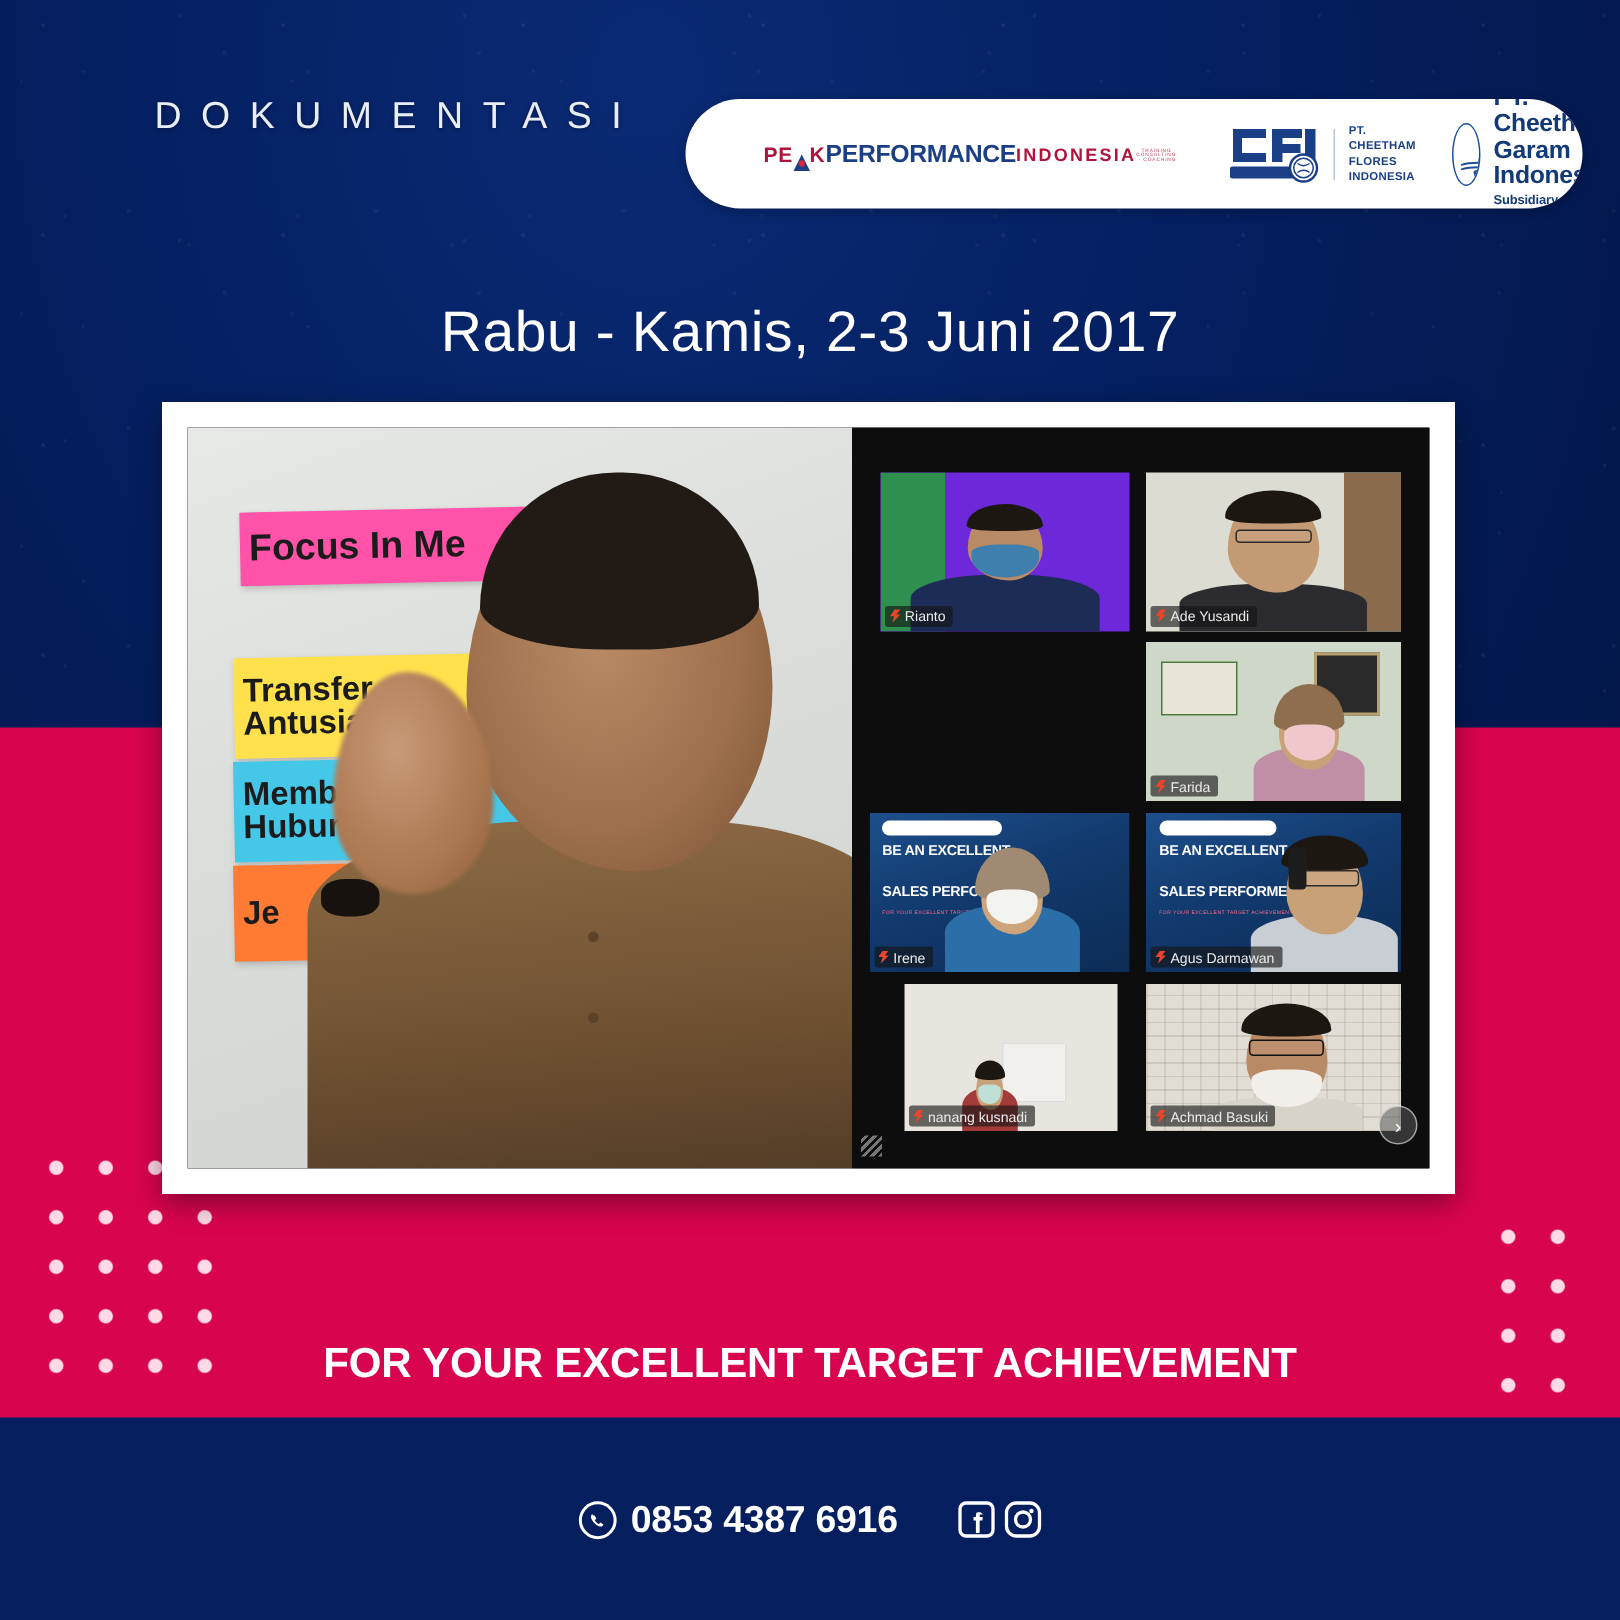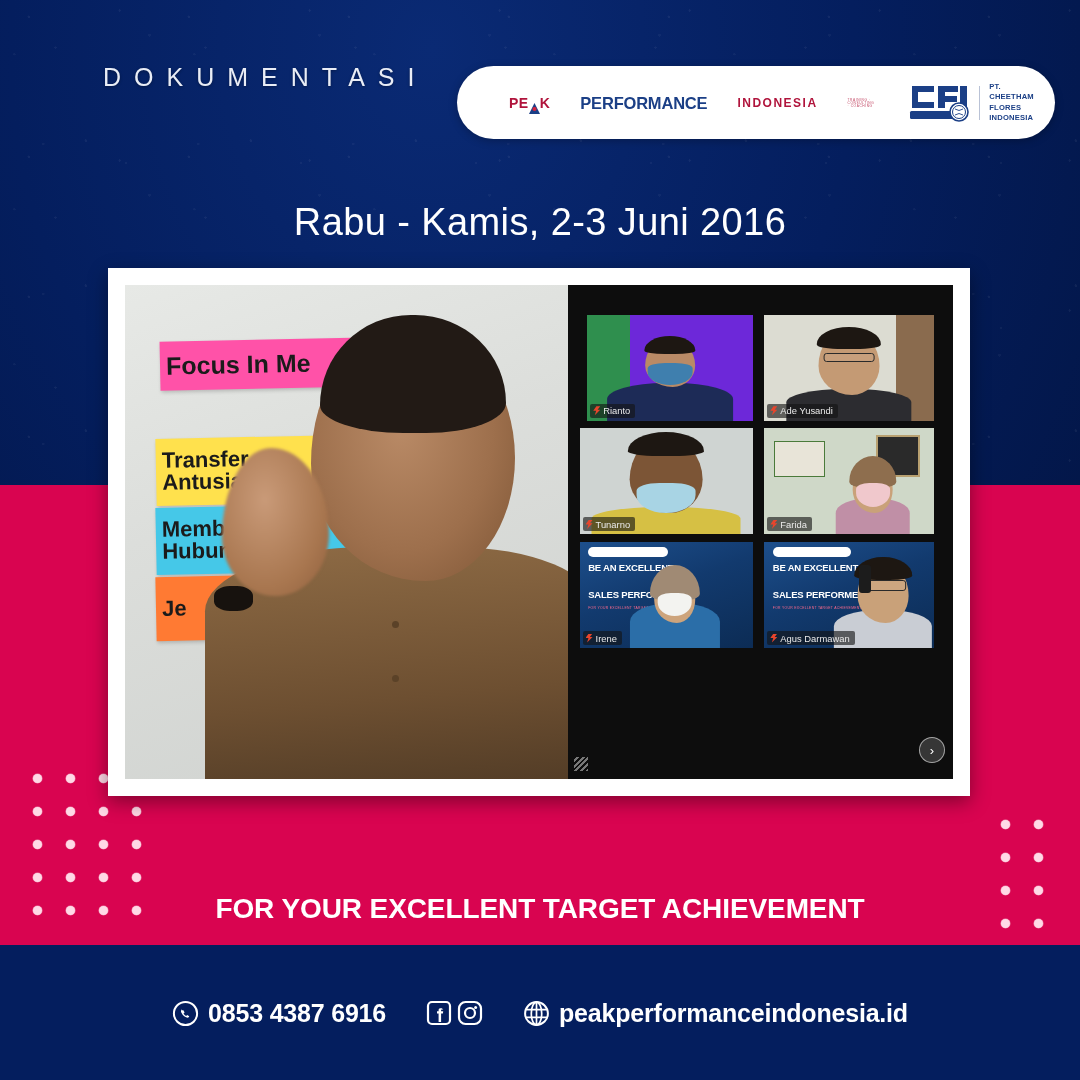--- a/index.html
+++ b/index.html
@@ -49,21 +49,21 @@
   #logo-bar {
     position:absolute; left:457px; top:66px; width:598px; height:73px;
     background:#fff; border-radius:37px;
     display:flex; align-items:center; justify-content:flex-start;
     box-shadow:0 2px 8px rgba(0,0,0,.25);
     overflow:hidden;
   }
   .logo-cell { display:flex; align-items:center; height:100%; }
 
   
-  .ppi { padding:0 16px 0 52px; text-align:left; line-height:1;gap:30px; }
+  .ppi { padding:0 16px 0 52px; text-align:right; line-height:1; }
   .ppi .l1 { font-size:14px; font-weight:bold; color:#b0143c; letter-spacing:.5px; }
   .ppi .l2 { font-size:16.5px; font-weight:bold; color:#1b3f86; letter-spacing:-.2px; margin-top:1px;}
   .ppi .l3 { font-size:12px; font-weight:bold; color:#b0143c; letter-spacing:1.5px; margin-top:1px;}
   .ppi .l4 { font-size:3.2px; color:#c0415f; letter-spacing:.6px; margin-top:2px; }
   .ppi .peakwrap { display:inline-flex; align-items:center; }
   .ppi .peak-a { position:relative; display:inline-block; width:11px; }
   .ppi .peak-a svg { position:absolute; left:-1px; top:-1px; }
 
   
   .cfi { padding:0 10px 0 18px; display:flex; align-items:center; gap:9px; }
@@ -297,21 +297,21 @@
           <path d="M5 30 q9 -3 28 0" fill="none" stroke="#1b4f9c" stroke-width="1.2"></path>
         </svg>
       </div>
       <div>
         <div class="cgi-t1">PT. Cheetham Garam Indonesia</div>
         <div class="cgi-t2">Subsidiary Cheetham Salt Ltd - Australia</div>
       </div>
     </div>
   </div>
 
-  <div id="date-line">Rabu - Kamis, 2-3 Juni 2016</div>
+  <div id="date-line">Rabu - Kamis, 2-3 Juni 2017</div>
 
   <div id="photo-frame">
     <div id="photo">
 
       <div id="speaker">
         <div id="flipchart">
           <div class="sticky" id="s-pink">Focus In Me</div>
           <div class="sticky" id="s-yellow">
             <span>Transfer</span>
             <span>Antusiasme</span>
@@ -355,32 +355,20 @@
             <div class="p-head" style="top:14%;width:36%;height:62%;background:#c49a74"></div>
             <div class="p-hair" style="top:12%;width:38%;height:20%"></div>
             <div class="p-glass" style="top:36%;width:30%;height:9%"></div>
           </div>
           <div class="nametag">
             <span class="zicon"></span>
             <span>Ade Yusandi</span>
           </div>
         </div>
 
-        <div class="tile" style="left:3%;top:29%;width:45%;height:21.5%;background:#cfd4d2">
-          <div class="person">
-            <div class="p-body" style="bottom:0;width:86%;height:26%;background:#d6c044"></div>
-            <div class="p-head" style="top:8%;width:42%;height:72%;background:#7c5536"></div>
-            <div class="p-hair" style="top:4%;width:44%;height:22%"></div>
-            <div class="p-mask" style="top:52%;width:34%;height:28%;background:#a8d4e4"></div>
-          </div>
-          <div class="nametag">
-            <span class="zicon"></span>
-            <span>Tunarno</span>
-          </div>
-        </div>
 
         <div class="tile" style="left:51%;top:29%;width:44%;height:21.5%;background:#cfd8c8">
           <div class="person">
             <div style="position:absolute;left:6%;top:12%;width:30%;height:34%;background:#e8e4d8;border:1.5px solid #4a7a3a"></div>
             <div style="position:absolute;right:8%;top:6%;width:26%;height:40%;background:#2a2a2a;border:2px solid #b8a070"></div>
             <div class="p-body" style="left:64%;bottom:0;width:44%;height:34%;background:#c08fa6"></div>
             <div class="p-head" style="left:64%;top:30%;width:24%;height:50%;background:#c9a179"></div>
             <div class="p-hair" style="left:64%;top:26%;width:28%;height:30%;background:#8e6e4e"></div>
             <div class="p-mask" style="left:64%;top:52%;width:20%;height:22%;background:#f0c8cc"></div>
           </div>
@@ -422,21 +410,50 @@
             <div class="p-hair" style="left:70%;top:14%;width:34%;height:22%"></div>
             <div class="p-glass" style="left:70%;top:36%;width:27%;height:10%"></div>
             <div style="position:absolute;left:56%;top:22%;width:7%;height:26%;background:#1c1c1c;border-radius:3px"></div>
           </div>
           <div class="nametag">
             <span class="zicon"></span>
             <span>Agus Darmawan</span>
           </div>
         </div>
 
-
+        <div class="tile" style="left:9%;top:75%;width:37%;height:20%;background:#e8e4de">
+          <div class="person">
+            <div style="position:absolute;left:46%;top:40%;width:30%;height:40%;background:#f2f0ec;border:1px solid #ddd"></div>
+            <div class="p-body" style="left:40%;bottom:0;width:26%;height:30%;background:#a33b3b"></div>
+            <div class="p-head" style="left:40%;top:56%;width:13%;height:30%;background:#c9a179"></div>
+            <div class="p-hair" style="left:40%;top:52%;width:14%;height:13%"></div>
+            <div class="p-mask" style="left:40%;top:68%;width:11%;height:13%;background:#bfe0d6"></div>
+          </div>
+          <div class="nametag">
+            <span class="zicon"></span>
+            <span>nanang kusnadi</span>
+          </div>
+        </div>
+
+        <div class="tile" style="left:51%;top:75%;width:44%;height:20%;background:#e2ddd4">
+          <div class="person">
+            <div style="position:absolute;inset:0;background:
+                 repeating-linear-gradient(0deg,rgba(130,120,110,.22) 0 1px,transparent 1px 9px),
+                 repeating-linear-gradient(90deg,rgba(130,120,110,.18) 0 1px,transparent 1px 12px)"></div>
+            <div class="p-body" style="left:55%;bottom:0;width:60%;height:24%;background:#d8d3c8"></div>
+            <div class="p-head" style="left:55%;top:18%;width:32%;height:62%;background:#b98a66"></div>
+            <div class="p-hair" style="left:55%;top:14%;width:36%;height:22%"></div>
+            <div class="p-glass" style="left:55%;top:38%;width:30%;height:11%;border-color:#111"></div>
+            <div class="p-mask" style="left:55%;top:58%;width:28%;height:26%;background:#f2eeea"></div>
+          </div>
+          <div class="nametag">
+            <span class="zicon"></span>
+            <span>Achmad Basuki</span>
+          </div>
+        </div>
 
         <div class="nav-next">›</div>
         <div class="grid-resize"></div>
       </div>
     </div>
   </div>
 
   <div id="title-sub">FOR YOUR EXCELLENT TARGET ACHIEVEMENT</div>
 
   <div id="footer">
@@ -454,22 +471,14 @@
         <rect x="2" y="2" width="22" height="22" rx="4" fill="none" stroke="#fff" stroke-width="2.2"></rect>
         <path d="M15.8 8.2 h-1.7 q-1.5 0-1.5 1.6 v1.5 h-1.6 v2.3 h1.6 V22 h2.5 v-8.4 h1.8 l.3-2.3 h-2.1 v-1.1 q0-.6 .7-.6 h1.5 z" fill="#fff"></path>
       </svg>
       <svg class="ic" width="26" height="26" viewBox="0 0 26 26" style="margin-left:-4px">
         <rect x="2" y="2" width="22" height="22" rx="6.5" fill="none" stroke="#fff" stroke-width="2.2"></rect>
         <circle cx="13" cy="13" r="5" fill="none" stroke="#fff" stroke-width="2.2"></circle>
         <circle cx="18.6" cy="7.4" r="1.5" fill="#fff"></circle>
       </svg>
     </div>
 
-    <div class="f-item">
-      <svg class="ic" width="27" height="27" viewBox="0 0 27 27">
-        <circle cx="13.5" cy="13.5" r="11.4" fill="none" stroke="#fff" stroke-width="2"></circle>
-        <ellipse cx="13.5" cy="13.5" rx="5.2" ry="11.4" fill="none" stroke="#fff" stroke-width="1.7"></ellipse>
-        <path d="M2.6 9.6 h21.8 M2.6 17.4 h21.8 M13.5 2.1 V24.9" stroke="#fff" stroke-width="1.7" fill="none"></path>
-      </svg>
-      <span class="lbl">peakperformanceindonesia.id</span>
-    </div>
   </div>
 </div>
 
 </body></html>

